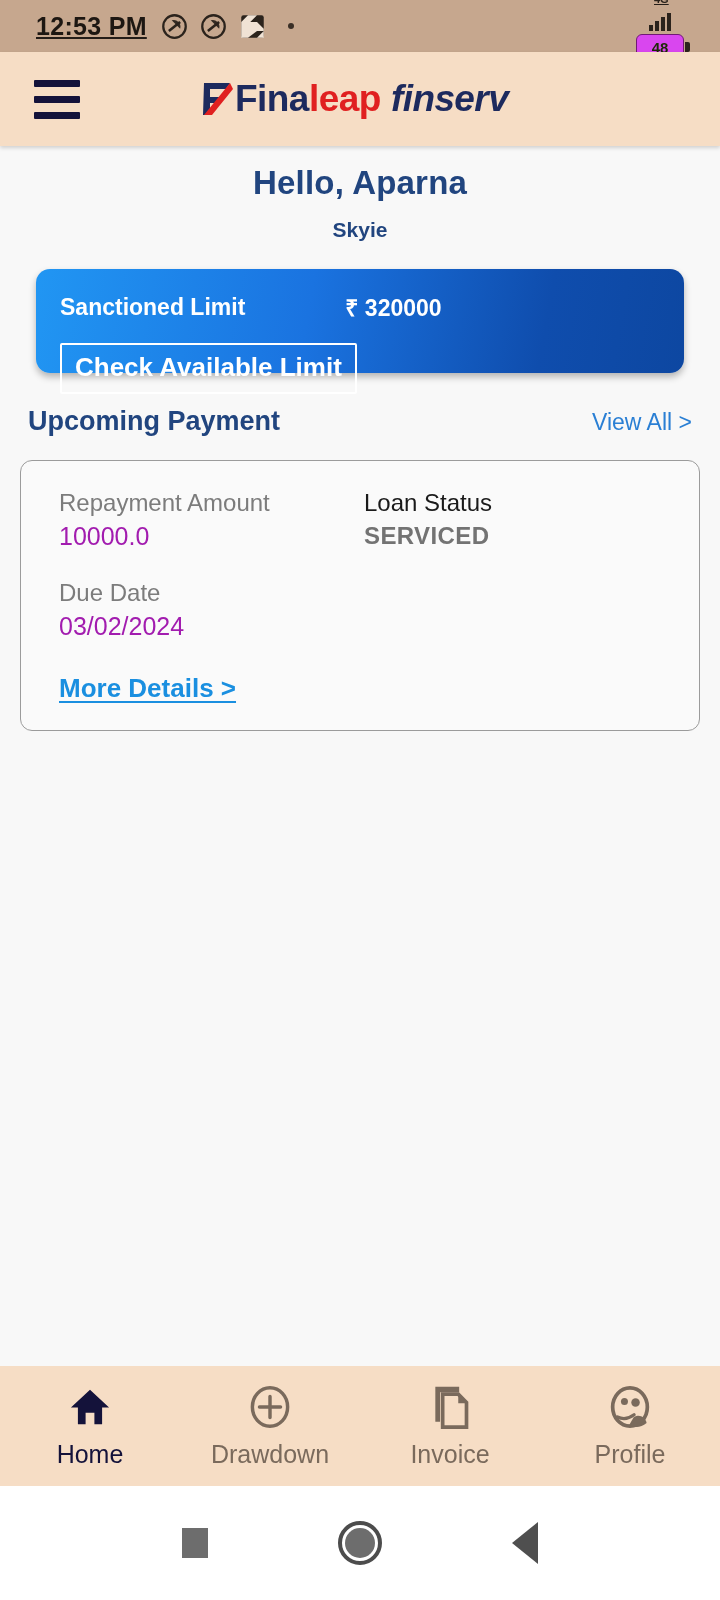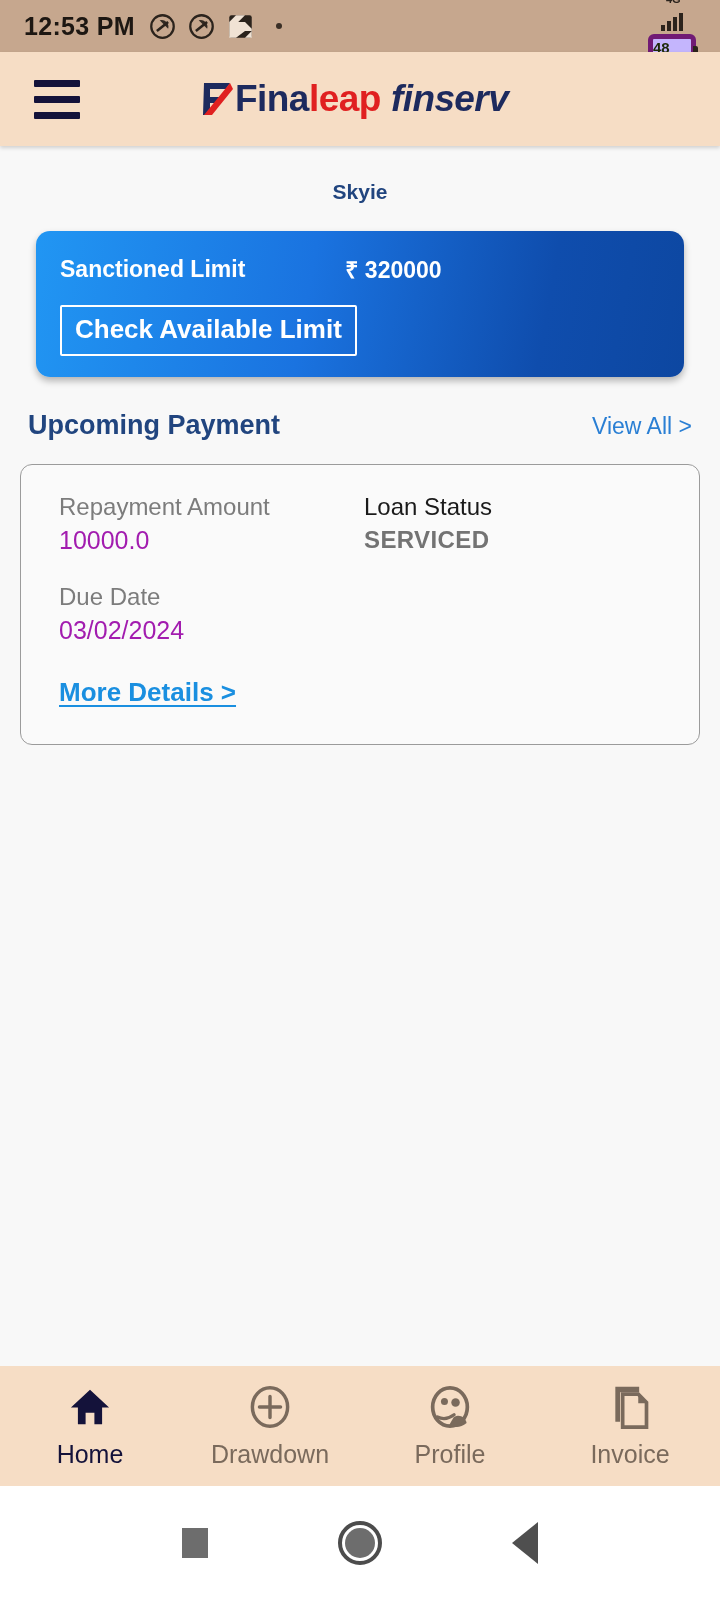--- a/index.html
+++ b/index.html
@@ -7,42 +7,43 @@
     width:720px; height:1600px;
     font-family:"Liberation Sans", sans-serif;
     background:#ffffff;
     overflow:hidden;
   }
   #app { position:relative; width:720px; height:1600px; display:flex; flex-direction:column; }
 
   
   .statusbar{
     height:52px; background:#c6a78e; flex:0 0 52px;
-    display:flex; align-items:center; padding:0 24px;
+    display:flex; align-items:center; padding:0 36px;
     color:#241d18;
+    text-decoration:underline;
   }
   .sb-time{ font-size:25px; font-weight:700; letter-spacing:.3px; color:#1d1712; }
   .sb-left-icons{ display:flex; align-items:center; gap:12px; margin-left:14px; }
   .sb-ico{ width:27px; height:27px; display:block; }
   .sb-dot{ width:6px; height:6px; background:#3a2f26; border-radius:50%; margin-left:10px; }
   .sb-spacer{ flex:1; }
   .sb-right{ display:flex; align-items:center; gap:3px;flex-direction:column; }
   .volte{
     width:28px;height:28px;border:2.5px solid #2b231c;border-radius:5px;
     display:flex;flex-direction:column;align-items:center;justify-content:center;
     font-size:9px;font-weight:700;line-height:9px;color:#2b231c;
   }
   .sig-wrap{ display:flex; flex-direction:column; align-items:flex-start; }
   .sig-label{ font-size:11px; font-weight:700; color:#2b231c; line-height:11px; margin-bottom:8px; margin-left:5px;}
   .sig-bars{ display:flex; align-items:flex-end; gap:2px; height:18px; }
   .sig-bars i{ width:4px; background:#2b231c; display:block; }
   .batt{
-    position:relative; width:48px;height:26px;border:5px solid #701a75;border-radius:6px;
-    display:flex;align-items:center;justify-content:flex-start;
-    background:#c4b5fd;
+    position:relative; width:48px;height:26px;border:1px solid #701a75;border-radius:6px;
+    display:flex;align-items:center;justify-content:center;
+    background:#d946ef;
   }
   .batt::after{ content:""; position:absolute; right:-7px; top:7px; width:5px;height:10px;background:#2b231c;border-radius:0 2px 2px 0;}
   .batt span{ font-size:15px;font-weight:700;color:#1d2a08; }
   .bolt{ font-size:26px; color:#231c15; line-height:1; margin-left:2px; }
 
   
   .appbar{
     flex:0 0 94px; background:#f6ddc5;
     display:flex; align-items:center; padding:0 34px;
     box-shadow:0 2px 4px rgba(0,0,0,.16);
@@ -58,42 +59,42 @@
   .logo-t3{ font-size:37px; font-weight:700; font-style:italic; color:#1d2a5e; margin-left:10px; letter-spacing:-.6px;}
 
   
   .content{ flex:1; background:#f8f8f8; overflow:hidden; position:relative; }
 
   .greet{ padding-top:18px; text-align:center; }
   .greet-name{ font-size:33px; font-weight:700; color:#21457f; letter-spacing:.2px;}
   .greet-sub{ font-size:21px; font-weight:700; color:#21457f; margin-top:16px; }
 
   .limit-card{
-    margin:27px 36px 0 36px; height:146px; border-radius:14px;
+    margin:27px 36px 0 36px; height:104px; border-radius:14px;
     background:linear-gradient(100deg,#2196f3 0%,#1a73e0 42%,#0f4dad 78%,#0d47a1 100%);
     box-shadow:0 4px 7px rgba(0,0,0,.28);
     padding:22px 24px 0 24px; position:relative;
   }
   .limit-row{ display:flex; align-items:center; }
   .limit-label{ font-size:23px; font-weight:700; color:#fff; }
   .limit-value{ font-size:23px; font-weight:700; color:#fff; margin-left:100px; }
   .limit-btn{
     margin-top:20px; display:inline-block; border:2.5px solid #ffffff; border-radius:2px;
     padding:7px 13px 9px 13px; color:#fff; font-size:26px; font-weight:700; cursor:pointer;
   }
 
   .sec-head{
     margin:33px 28px 0 28px; display:flex; align-items:baseline; justify-content:space-between;
   }
   .sec-title{ font-size:27px; font-weight:700; color:#21457f; }
   .sec-link{ font-size:23px; color:#2a7fd4; cursor:pointer; }
 
   .pay-card{
     margin:23px 20px 0 20px; border:1.5px solid #9b9b9b; border-radius:12px;
-    background:#fafafa; padding:26px 38px 36px 38px; min-height:262px;
+    background:#fafafa; padding:26px 38px 26px 38px; min-height:262px;
   }
   .pc-row{ display:flex; }
   .pc-col-a{ width:305px; }
   .pc-label{ font-size:24px; color:#7c7c7c; line-height:32px; }
   .pc-label.dark{ color:#1a1a1a; }
   .pc-value{ font-size:25px; color:#a21caf; line-height:34px; }
   .pc-value.status{ color:#737373; font-weight:700; font-size:24px; letter-spacing:.4px;}
   .pc-row2{ margin-top:24px; }
   .pc-foot{ display:flex; align-items:center; justify-content:space-between; margin-top:30px; }
   .more-link{
@@ -185,20 +186,21 @@
         <span class="logo-t1">Fina</span>
         <span class="logo-t2">leap</span>
         <span class="logo-t3">finserv</span>
       </div>
     </div>
   </div>
 
   <div class="content">
 
     <div class="greet">
+      <div class="greet-name">Hello, Aparna</div>
       <div class="greet-sub">Skyie</div>
     </div>
 
     <div class="limit-card">
       <div class="limit-row">
         <span class="limit-label">Sanctioned Limit</span>
         <span class="limit-value">₹ 320000</span>
       </div>
       <div class="limit-btn">Check Available Limit</div>
     </div>
@@ -248,42 +250,42 @@
         <svg width="46" height="46" viewBox="0 0 24 24">
           <ellipse cx="12" cy="12" rx="9.2" ry="10" fill="none" stroke="#7a6a5c" stroke-width="1.8"></ellipse>
           <path d="M12 6.5 V17.5 M6.5 12 H17.5" stroke="#7a6a5c" stroke-width="1.8" stroke-linecap="round"></path>
         </svg>
       </span>
       <span class="nav-label">Drawdown</span>
     </div>
 
     <div class="nav-item">
       <span class="nav-ico">
+        <svg width="44" height="48" viewBox="0 0 24 26">
+          <path d="M4 2 H17 V5 H6.6 V21 H4 Z" fill="#7a6a5c"></path>
+          <path d="M8 6 H16.5 L21 10.5 V24 H8 Z" fill="none" stroke="#7a6a5c" stroke-width="2"></path>
+          <path d="M16.5 6 V11 H21" fill="#7a6a5c"></path>
+        </svg>
+      </span>
+      <span class="nav-label">Invoice</span>
+    </div>
+
+    <div class="nav-item">
+      <span class="nav-ico">
         <svg width="46" height="48" viewBox="0 0 24 26">
           <ellipse cx="12" cy="13" rx="9.4" ry="10.4" fill="none" stroke="#7a6a5c" stroke-width="2"></ellipse>
           <circle cx="9" cy="10" r="1.9" fill="#7a6a5c"></circle>
           <circle cx="15" cy="10.6" r="2.3" fill="#7a6a5c"></circle>
           <path d="M14 18.5 a4.6 4.6 0 0 1 7 3.2 a9.6 10.6 0 0 1 -9.5 1.2 Z" fill="#7a6a5c"></path>
           <path d="M5.2 18.4 q4.5 2.2 9 -1.2" fill="none" stroke="#7a6a5c" stroke-width="1.8" stroke-linecap="round"></path>
         </svg>
       </span>
       <span class="nav-label">Profile</span>
     </div>
 
-    <div class="nav-item">
-      <span class="nav-ico">
-        <svg width="44" height="48" viewBox="0 0 24 26">
-          <path d="M4 2 H17 V5 H6.6 V21 H4 Z" fill="#7a6a5c"></path>
-          <path d="M8 6 H16.5 L21 10.5 V24 H8 Z" fill="none" stroke="#7a6a5c" stroke-width="2"></path>
-          <path d="M16.5 6 V11 H21" fill="#7a6a5c"></path>
-        </svg>
-      </span>
-      <span class="nav-label">Invoice</span>
-    </div>
-
   </div>
 
   <div class="sysnav">
     <span class="sq"></span>
     <span class="circ">
         <i></i>
       </span>
     <span class="tri"></span>
   </div>
 

